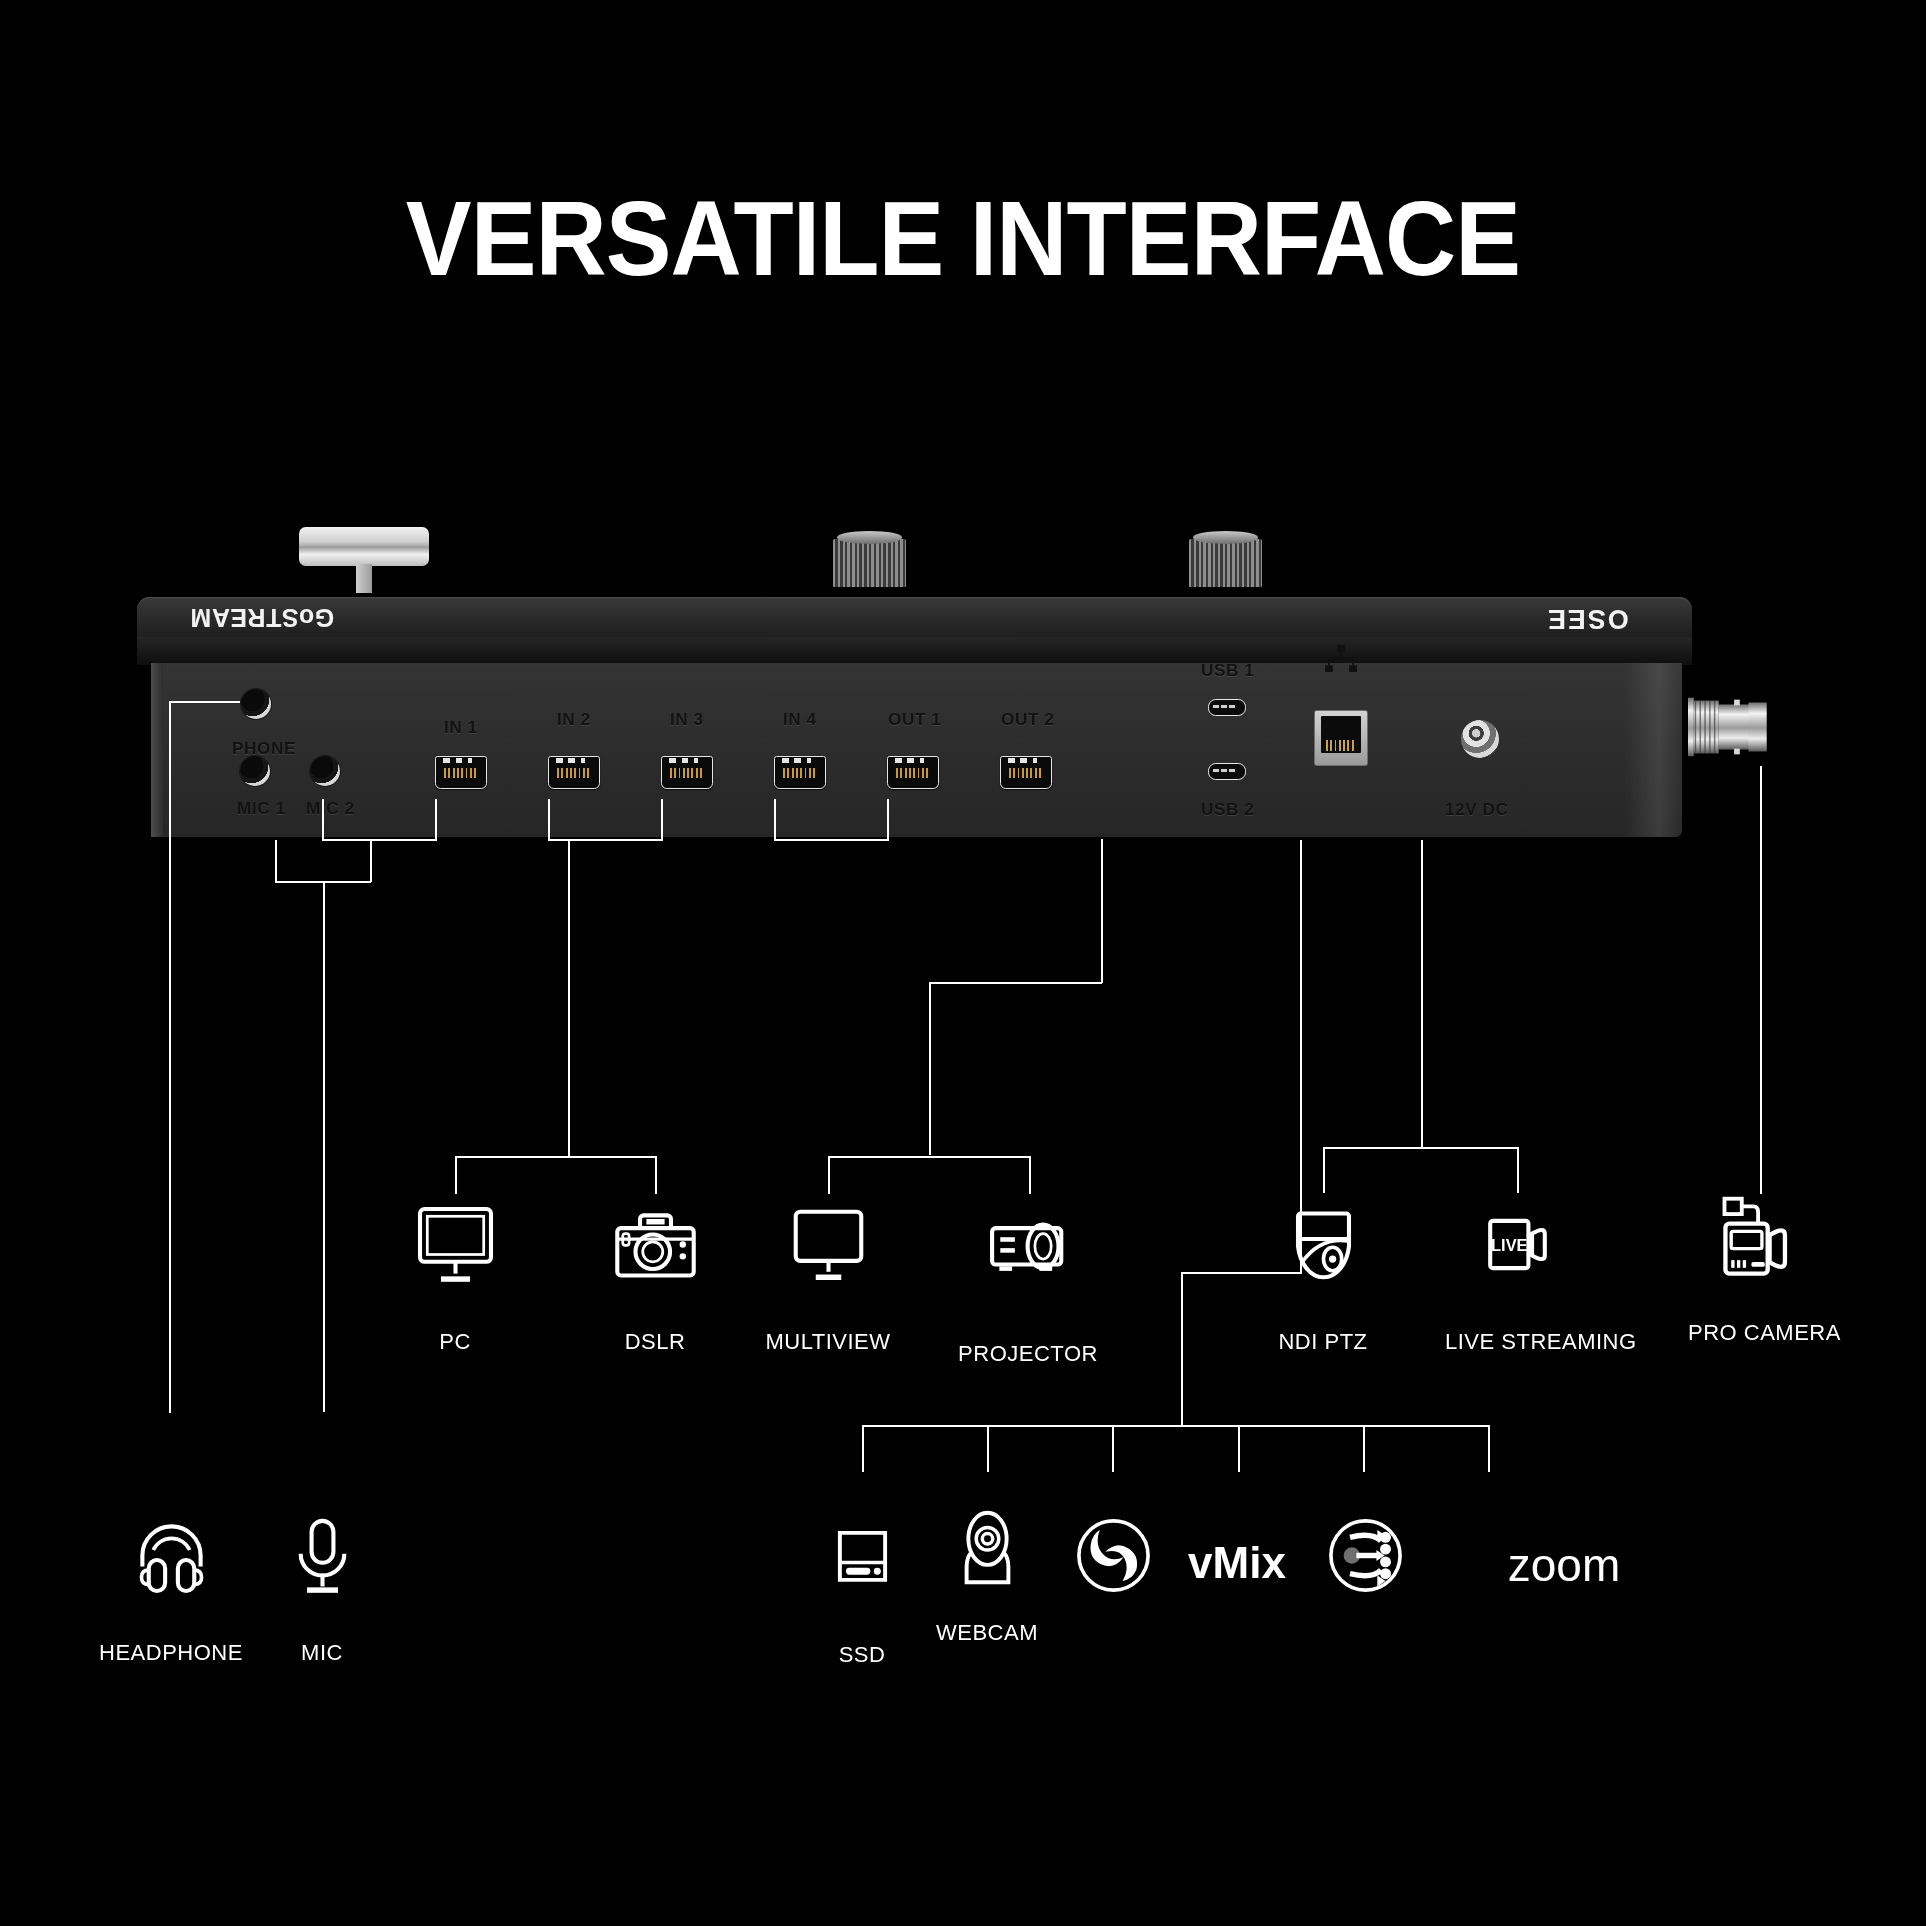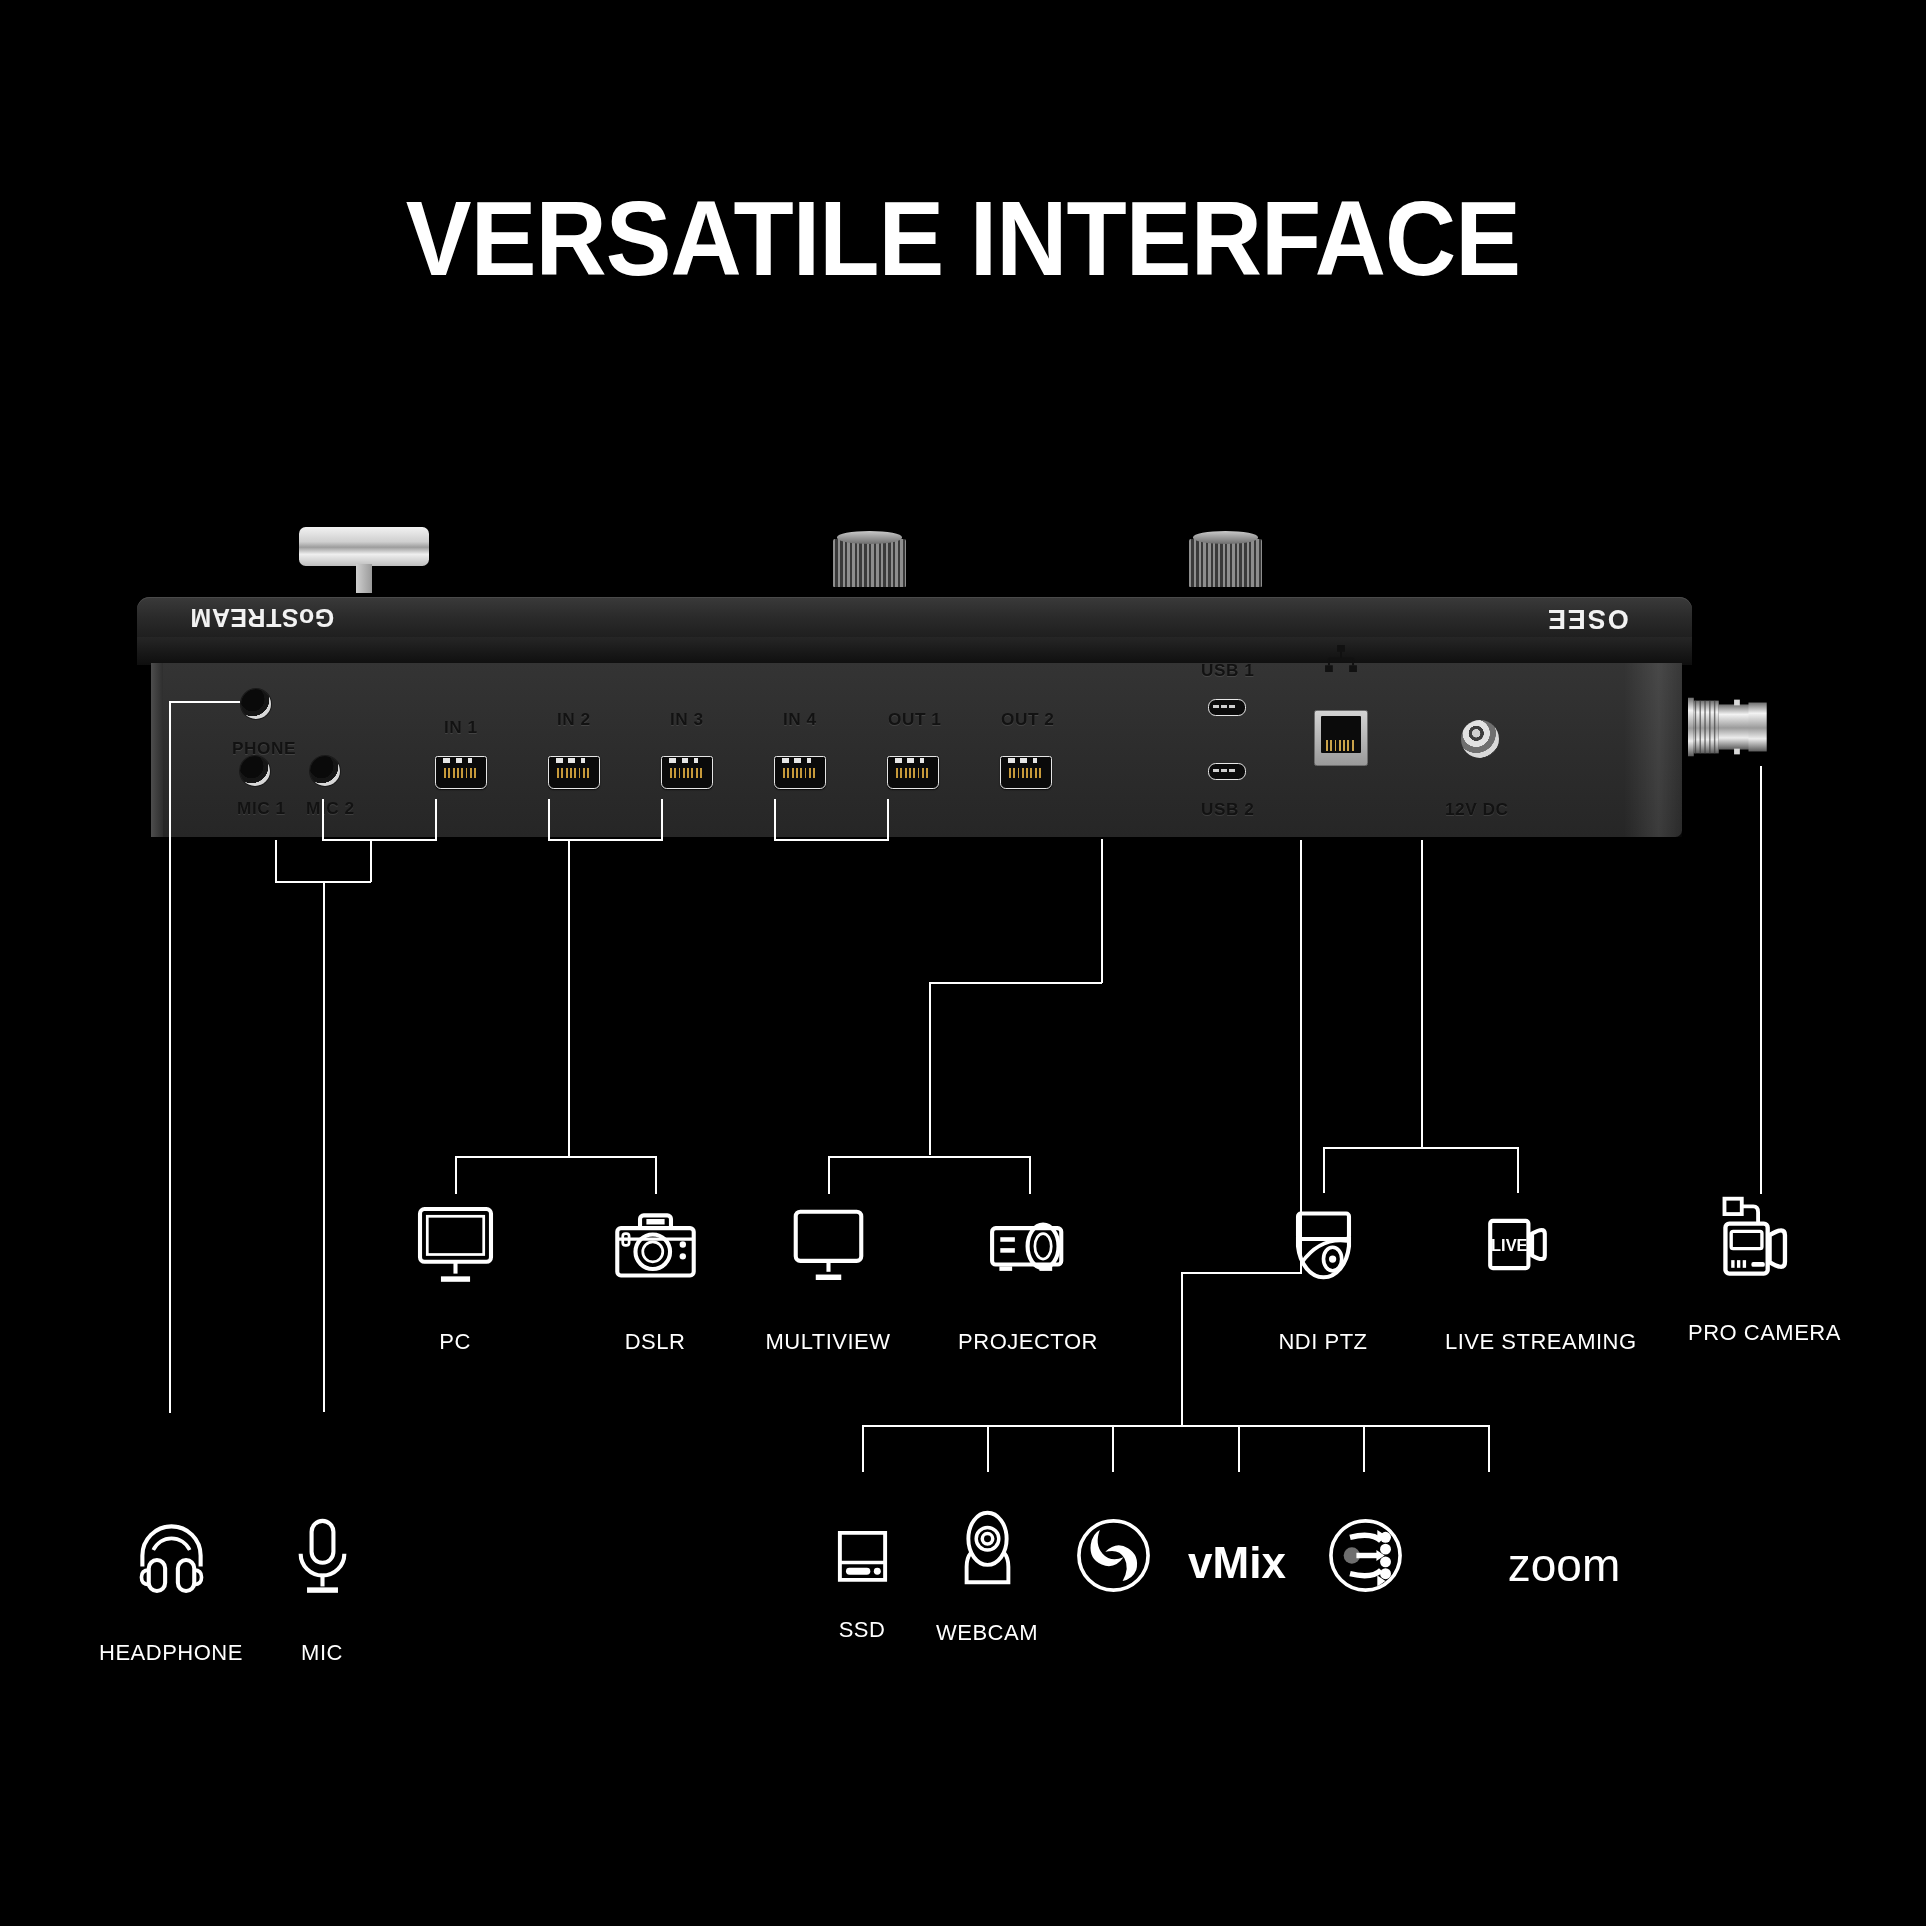--- a/index.html
+++ b/index.html
@@ -338,21 +338,21 @@
   <div class="cell" style="left:956px;top:1199px;width:144px;">
     <svg class="glyph" width="91" height="91" viewBox="0 0 100 100">
       <rect x="10" y="32" width="76" height="40" rx="4" fill="none" stroke="#fff" stroke-width="4.5"></rect>
       <ellipse cx="66" cy="52" rx="17" ry="24" fill="none" stroke="#fff" stroke-width="4.5"></ellipse>
       <ellipse cx="66" cy="52" rx="9" ry="14" fill="none" stroke="#fff" stroke-width="3"></ellipse>
       <rect x="19" y="42" width="16" height="5" fill="#fff"></rect>
       <rect x="19" y="54" width="16" height="5" fill="#fff"></rect>
       <rect x="18" y="74" width="14" height="5" fill="#fff"></rect>
       <rect x="62" y="74" width="14" height="5" fill="#fff"></rect>
     </svg>
-    <span class="cap" style="margin-top:39px;">PROJECTOR</span>
+    <span class="cap" style="margin-top:51px;">PROJECTOR</span>
   </div>
 
   <div class="cell" style="left:1445px;top:1199px;width:144px;">
     <svg class="glyph" width="91" height="91" viewBox="0 0 100 100">
       <rect x="20" y="24" width="42" height="52" rx="3" fill="none" stroke="#fff" stroke-width="4.5"></rect>
       <path d="M66 38 q14 -8 14 0 v24 q0 8 -14 0 z" fill="none" stroke="#fff" stroke-width="4.5"></path>
       <text x="41" y="57" font-family="Liberation Sans, sans-serif" font-size="18" font-weight="bold" fill="#fff" text-anchor="middle">LIVE</text>
     </svg>
     <span class="cap" style="margin-top:39px;">LIVE STREAMING</span>
   </div>
@@ -405,21 +405,21 @@
     <span class="cap" style="margin-top:39px;">MIC</span>
   </div>
 
   <div class="cell" style="left:790px;top:1512px;width:144px;">
     <svg class="glyph" width="87" height="87" viewBox="0 0 100 100">
       <path d="M24 24 h52 v54 h-52 z" fill="none" stroke="#fff" stroke-width="4.5"></path>
       <path d="M24 58 H76" stroke="#fff" stroke-width="4"></path>
       <rect x="31" y="64" width="28" height="8" rx="4" fill="#fff"></rect>
       <circle cx="67" cy="68" r="4" fill="#fff"></circle>
     </svg>
-    <span class="cap" style="margin-top:18px;">SSD</span>
+    <span class="cap" style="margin-top:43px;">SSD</span>
   </div>
 
   <div class="cell" style="left:915px;top:1502px;width:144px;">
     <svg class="glyph" width="87" height="91" viewBox="0 0 100 100">
       <ellipse cx="50" cy="40" rx="22" ry="30" fill="none" stroke="#fff" stroke-width="4.5"></ellipse>
       <circle cx="50" cy="40" r="13" fill="none" stroke="#fff" stroke-width="4"></circle>
       <circle cx="50" cy="40" r="6" fill="none" stroke="#fff" stroke-width="4"></circle>
       <path d="M31 56 q-5 6 -5 16 v18 h48 v-18 q0 -10 -5 -16" fill="none" stroke="#fff" stroke-width="4.5"></path>
     </svg>
     <span class="cap" style="margin-top:27px;">WEBCAM</span>

